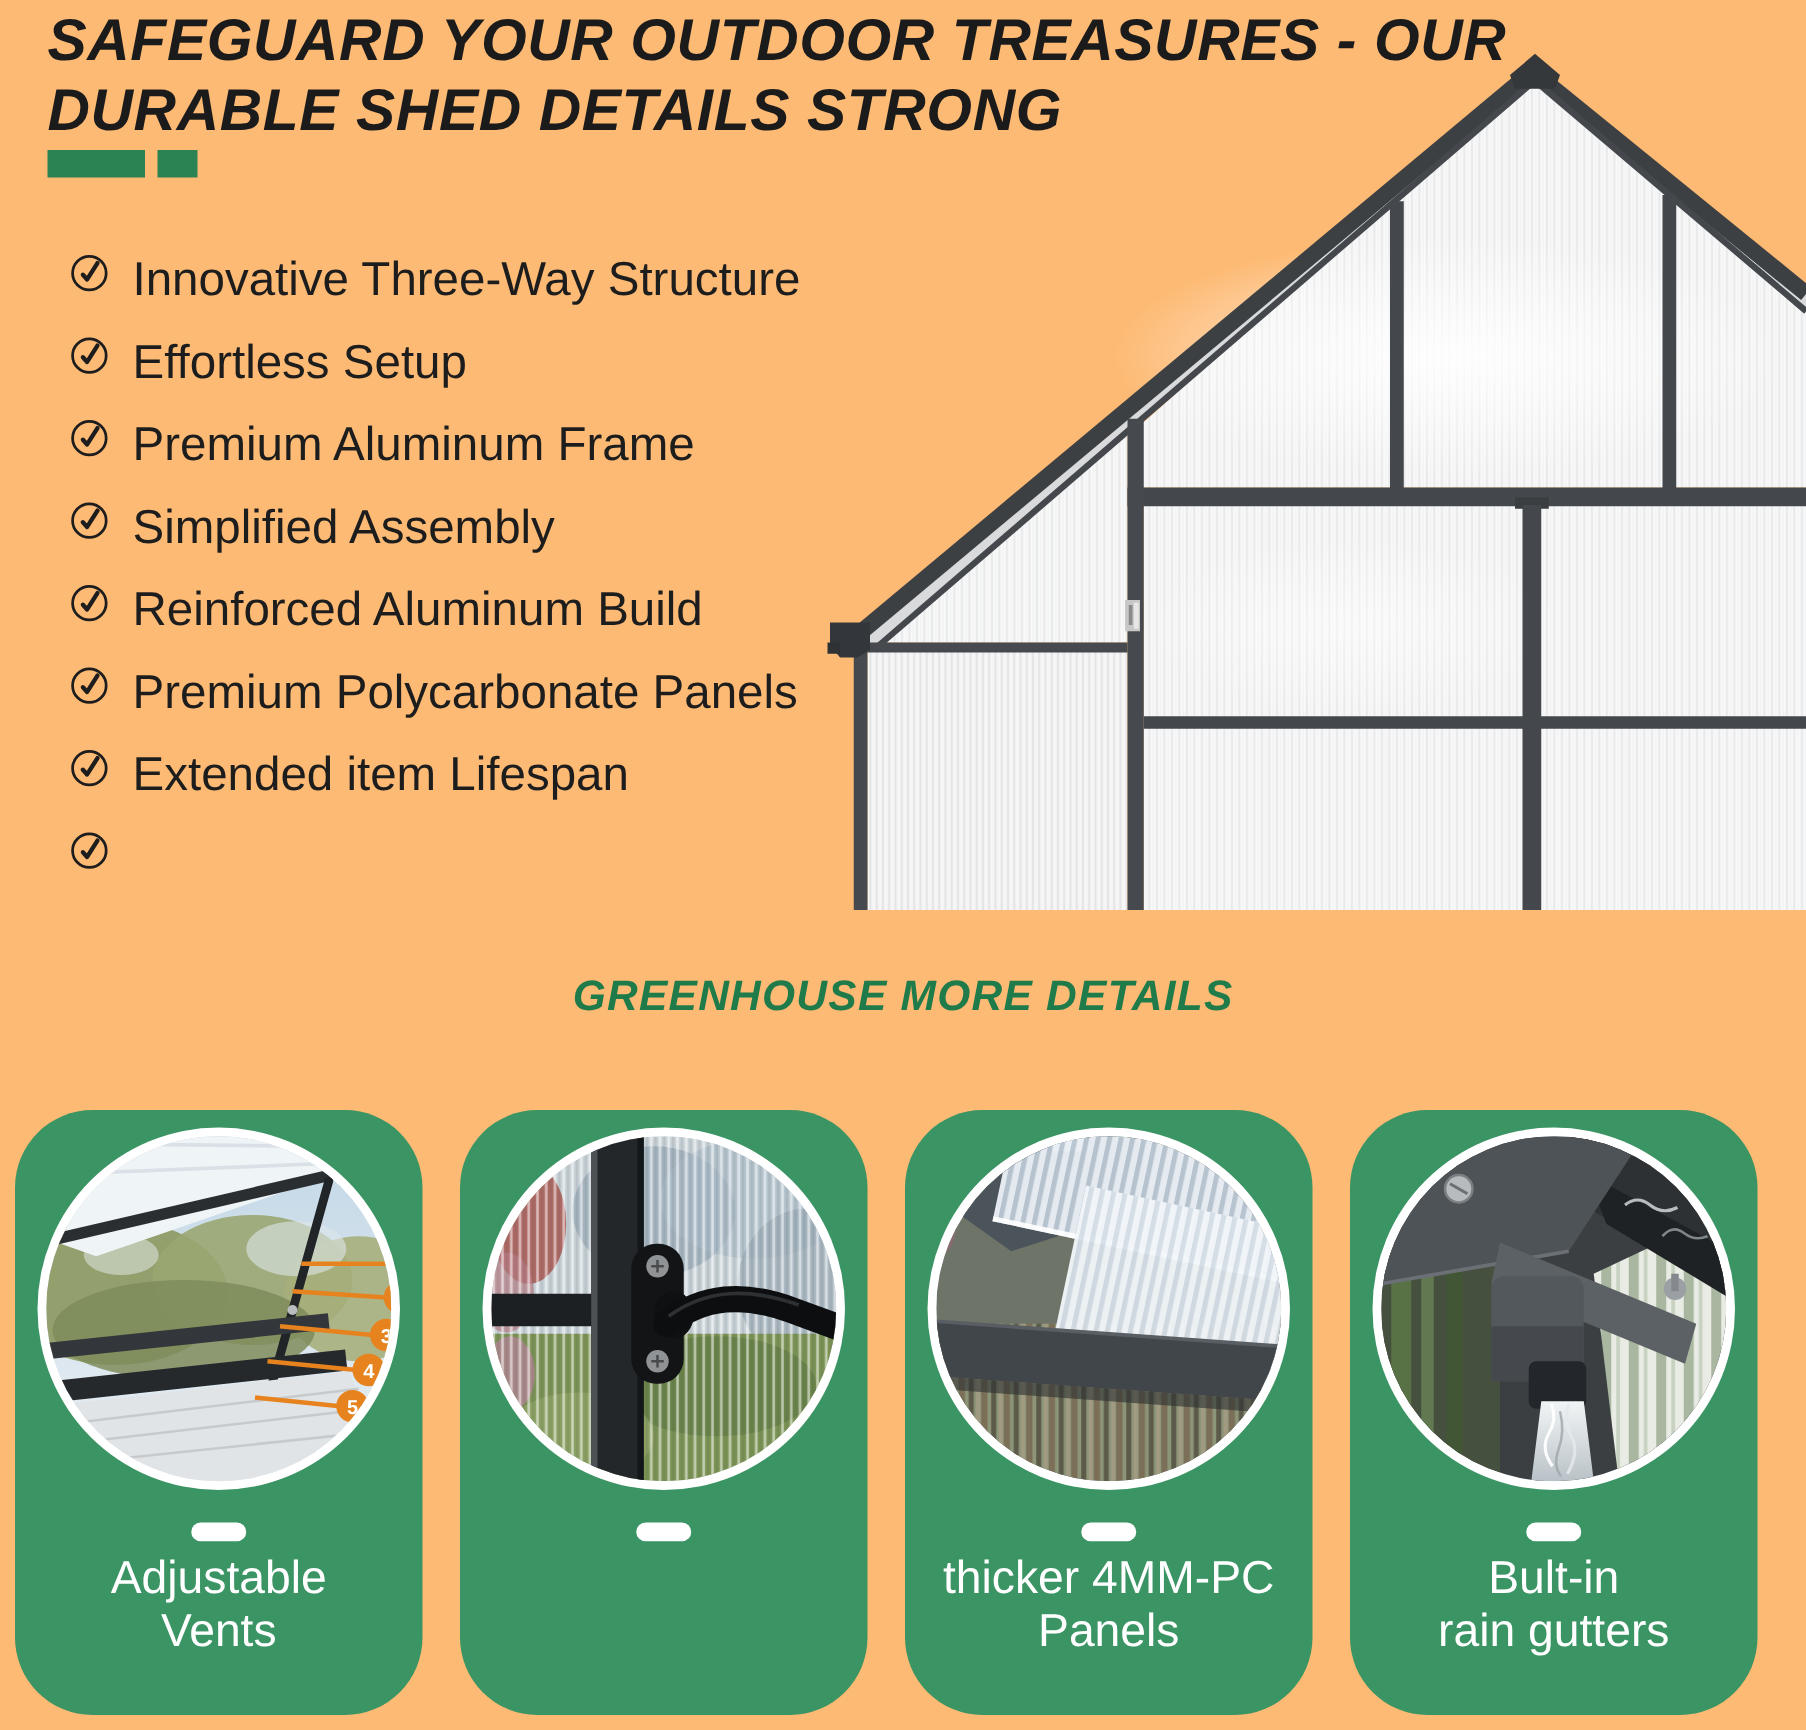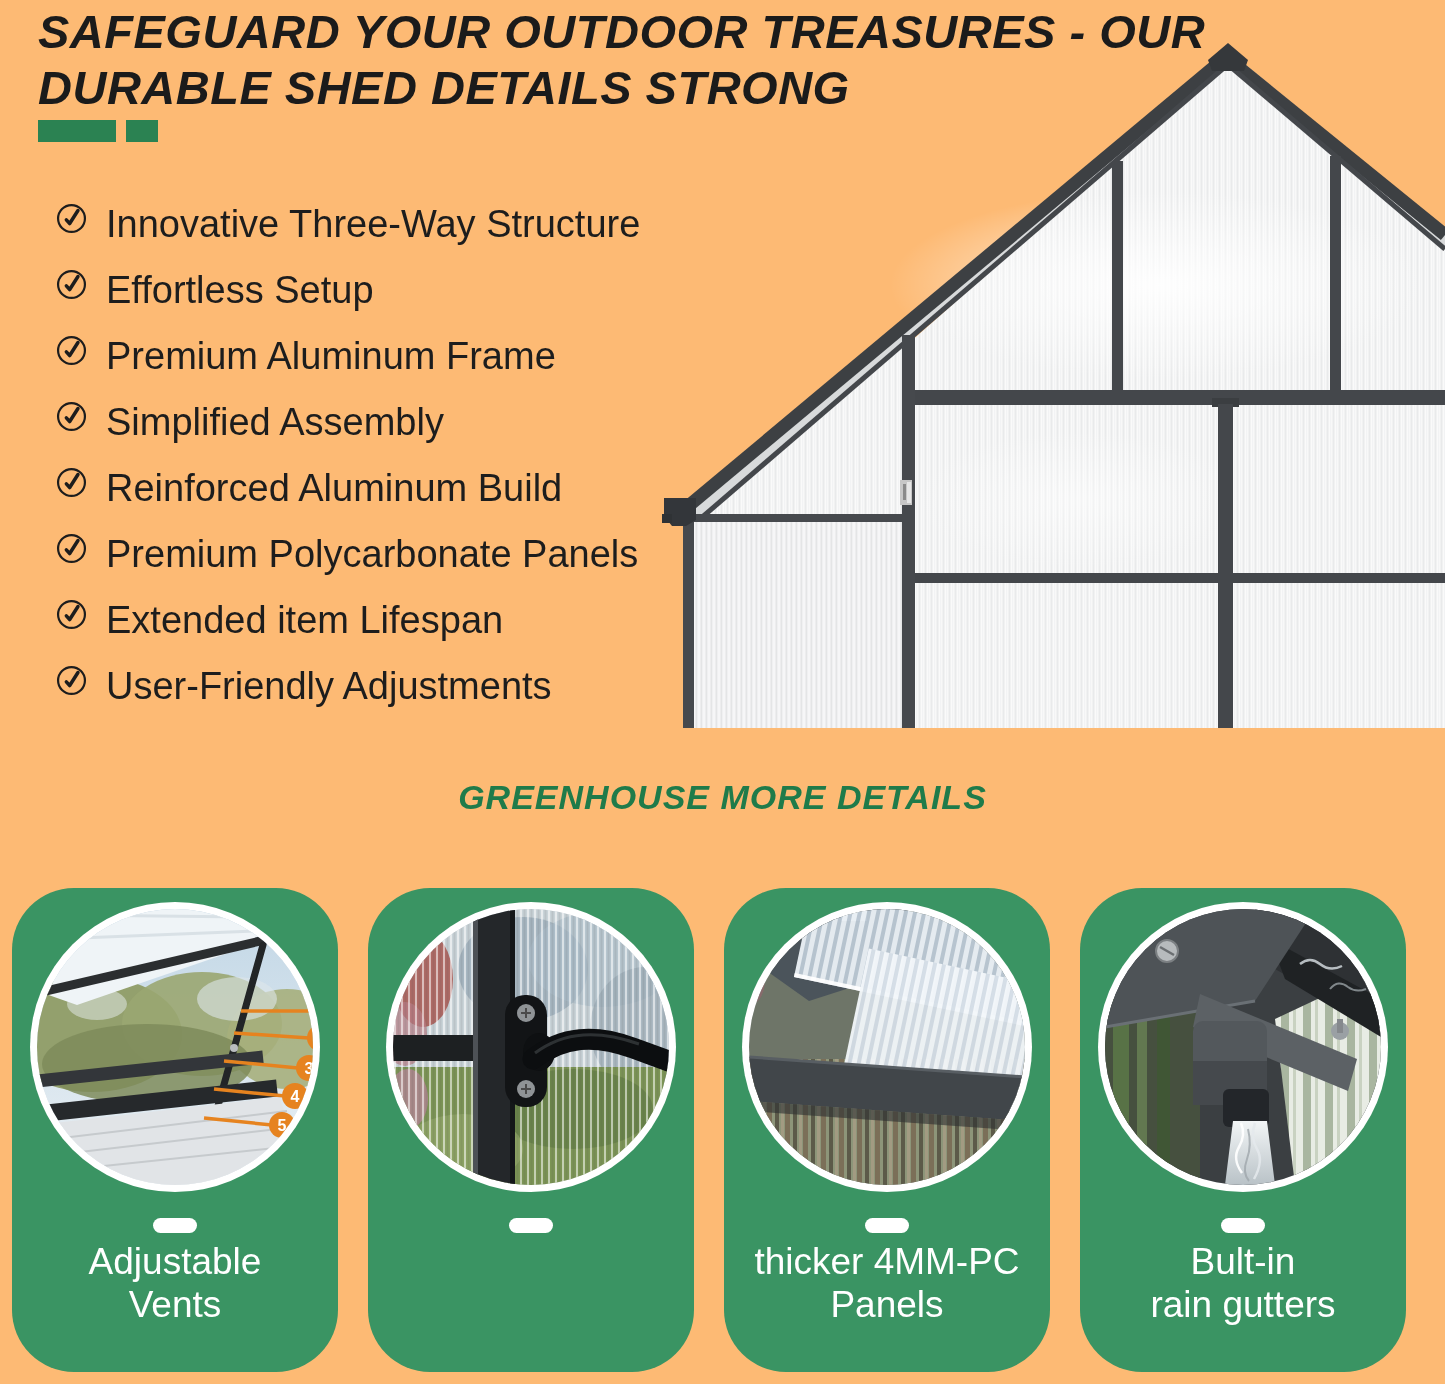--- a/index.html
+++ b/index.html
@@ -98,21 +98,20 @@
           <circle cx="12" cy="12" r="10.4" fill="none" stroke="#1d1d1d" stroke-width="1.7"></circle>
           <path d="M8 13l2.6 2.9L17 5.8" fill="none" stroke="#1d1d1d" stroke-width="2.7" stroke-linecap="round" stroke-linejoin="round"></path>
         </svg>
       <span class="feat-label">Extended item Lifespan</span>
       </li>
     <li>
       <svg class="check-ic" viewBox="0 0 24 24">
           <circle cx="12" cy="12" r="10.4" fill="none" stroke="#1d1d1d" stroke-width="1.7"></circle>
           <path d="M8 13l2.6 2.9L17 5.8" fill="none" stroke="#1d1d1d" stroke-width="2.7" stroke-linecap="round" stroke-linejoin="round"></path>
         </svg>
-      <span class="feat-label">User-Friendly Adjustments</span>
       </li>
   </ul>
 
   <svg class="greenhouse" viewBox="0 0 785 700">
     <defs>
       <pattern id="pcV" width="6" height="12" patternUnits="userSpaceOnUse">
         <rect width="6" height="12" fill="#fafafa"></rect>
         <rect x="0.5" width="2" height="12" fill="#e9eaeb"></rect>
         <rect x="4" width="1.2" height="12" fill="#f2f3f4"></rect>
       </pattern>

